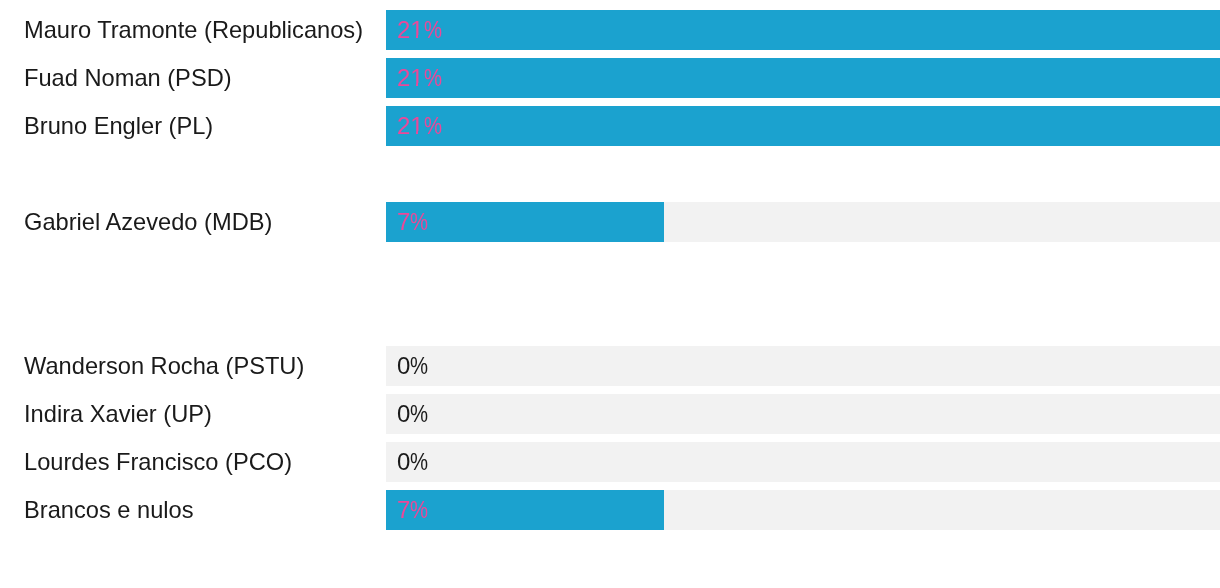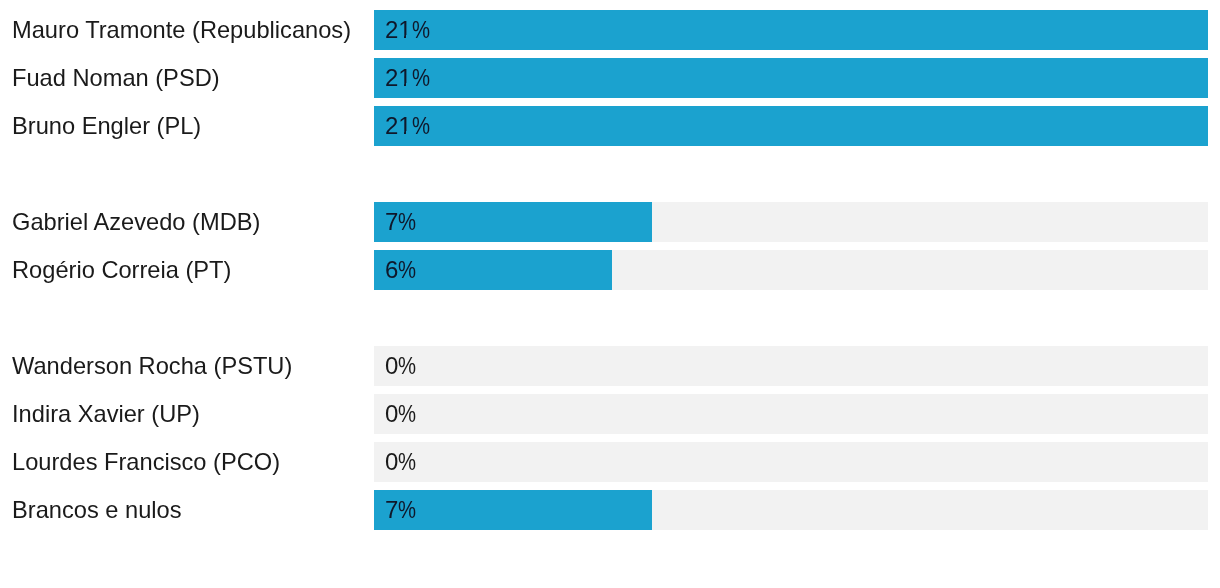--- a/index.html
+++ b/index.html
@@ -15,21 +15,21 @@
     font-family: "Liberation Sans", sans-serif;
     -webkit-font-smoothing: antialiased;
   }
   .chart {
     position: relative;
     width: 1220px;
     height: 588px;
   }
   .row {
     position: absolute;
-    left: 0;
+    left: 12px;
     height: 40px;
     width: 1059px;
   }
   .row-label {
     position: absolute;
     left: 12px;
     top: 0;
     height: 40px;
     line-height: 40px;
     font-size: 24px;
@@ -53,21 +53,21 @@
     height: 40px;
     background: #1ba2cf;
   }
   .value {
     position: absolute;
     left: 385px;
     top: 0;
     height: 40px;
     line-height: 40px;
     font-size: 24px;
-    color: #0f172a;
+    color: #ec4899;
     white-space: nowrap;
     transform: translateZ(0);
   }
   .value.dark { color: #1a1a1a; }
   .value .num { }
   
   .value .one { position: relative; }
   .value .one::before,
   .value .one::after {
     content: "";
@@ -110,27 +110,20 @@
     </div>
     <div class="value"><span class="num"><span>2</span><span class="one">1</span></span><span class="pct">%</span></div>
   </div>
   <div class="row" style="top:202px">
     <div class="row-label">Gabriel Azevedo (MDB)</div>
     <div class="track">
       <div class="bar" style="width:278.0px"></div>
     </div>
     <div class="value"><span class="num">7</span><span class="pct">%</span></div>
   </div>
-  <div class="row" style="top:250px">
-    <div class="row-label">Rogério Correia (PT)</div>
-    <div class="track">
-      <div class="bar" style="width: 238.286px;"></div>
-    </div>
-    <div class="value"><span class="num">6</span><span class="pct">%</span></div>
-  </div>
   <div class="row" style="top:346px">
     <div class="row-label">Wanderson Rocha (PSTU)</div>
     <div class="track">
       <div class="bar" style="width:0.0px"></div>
     </div>
     <div class="value dark"><span class="num">0</span><span class="pct">%</span></div>
   </div>
   <div class="row" style="top:394px">
     <div class="row-label">Indira Xavier (UP)</div>
     <div class="track">

